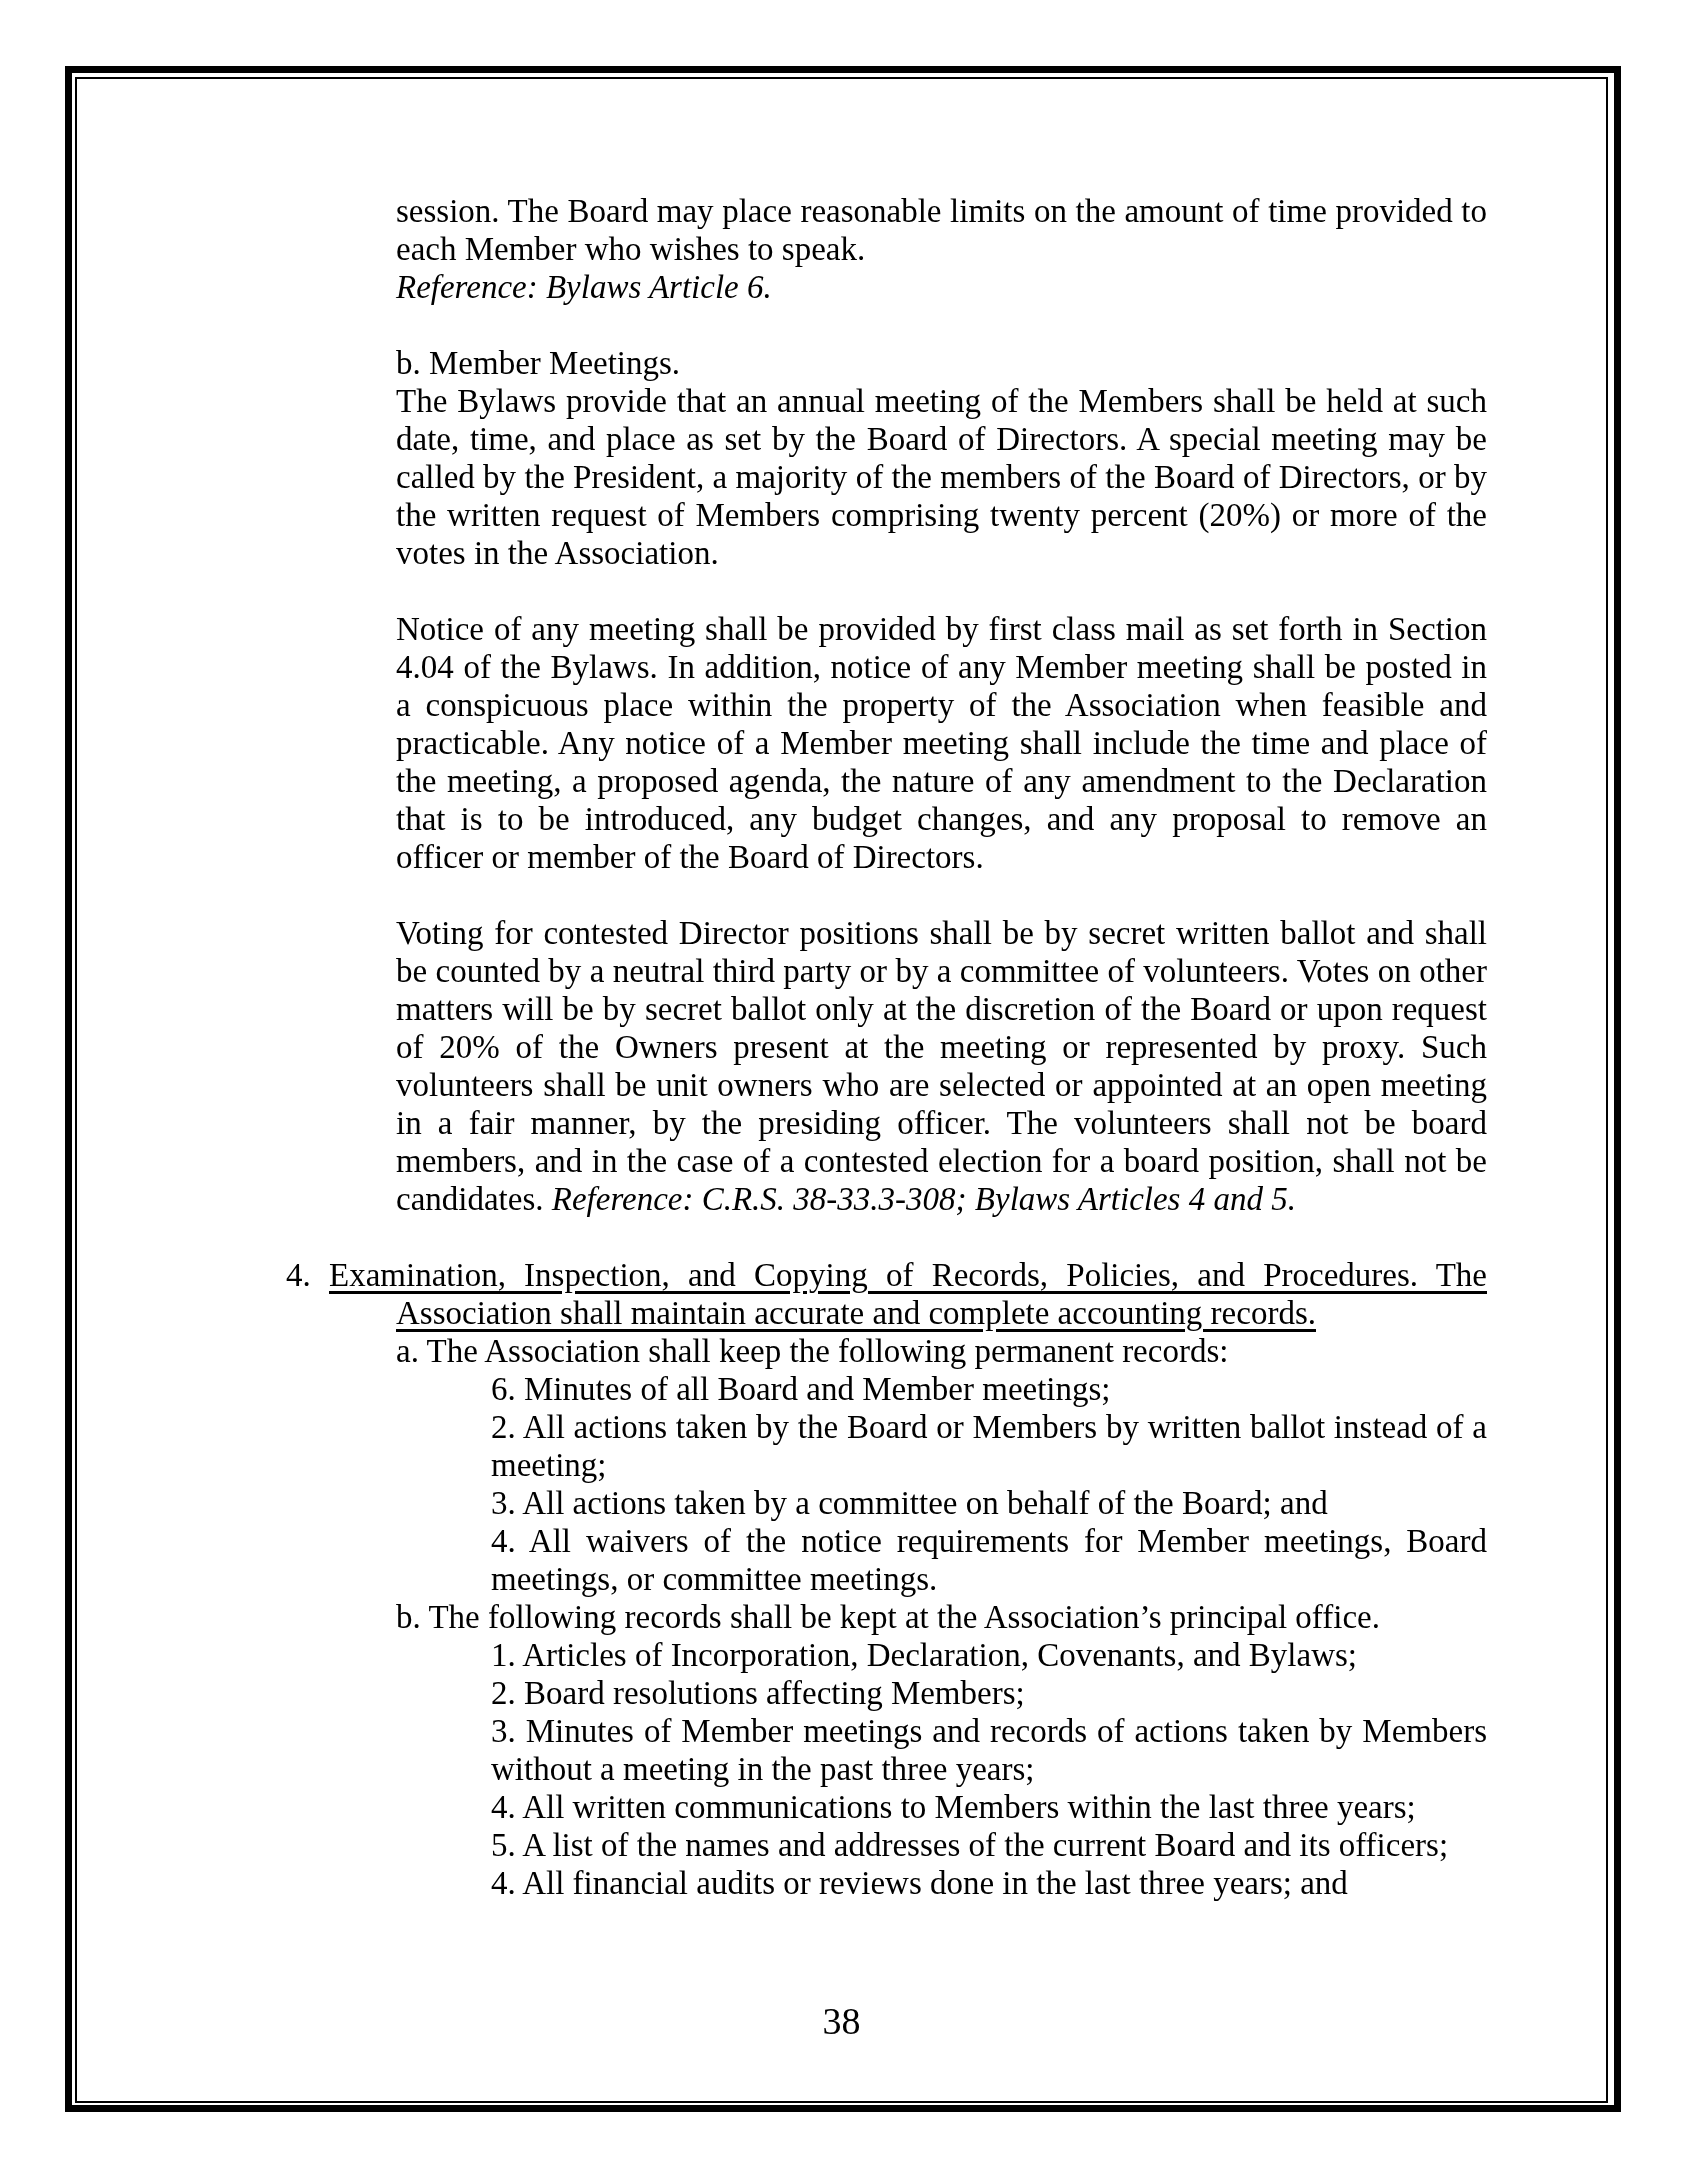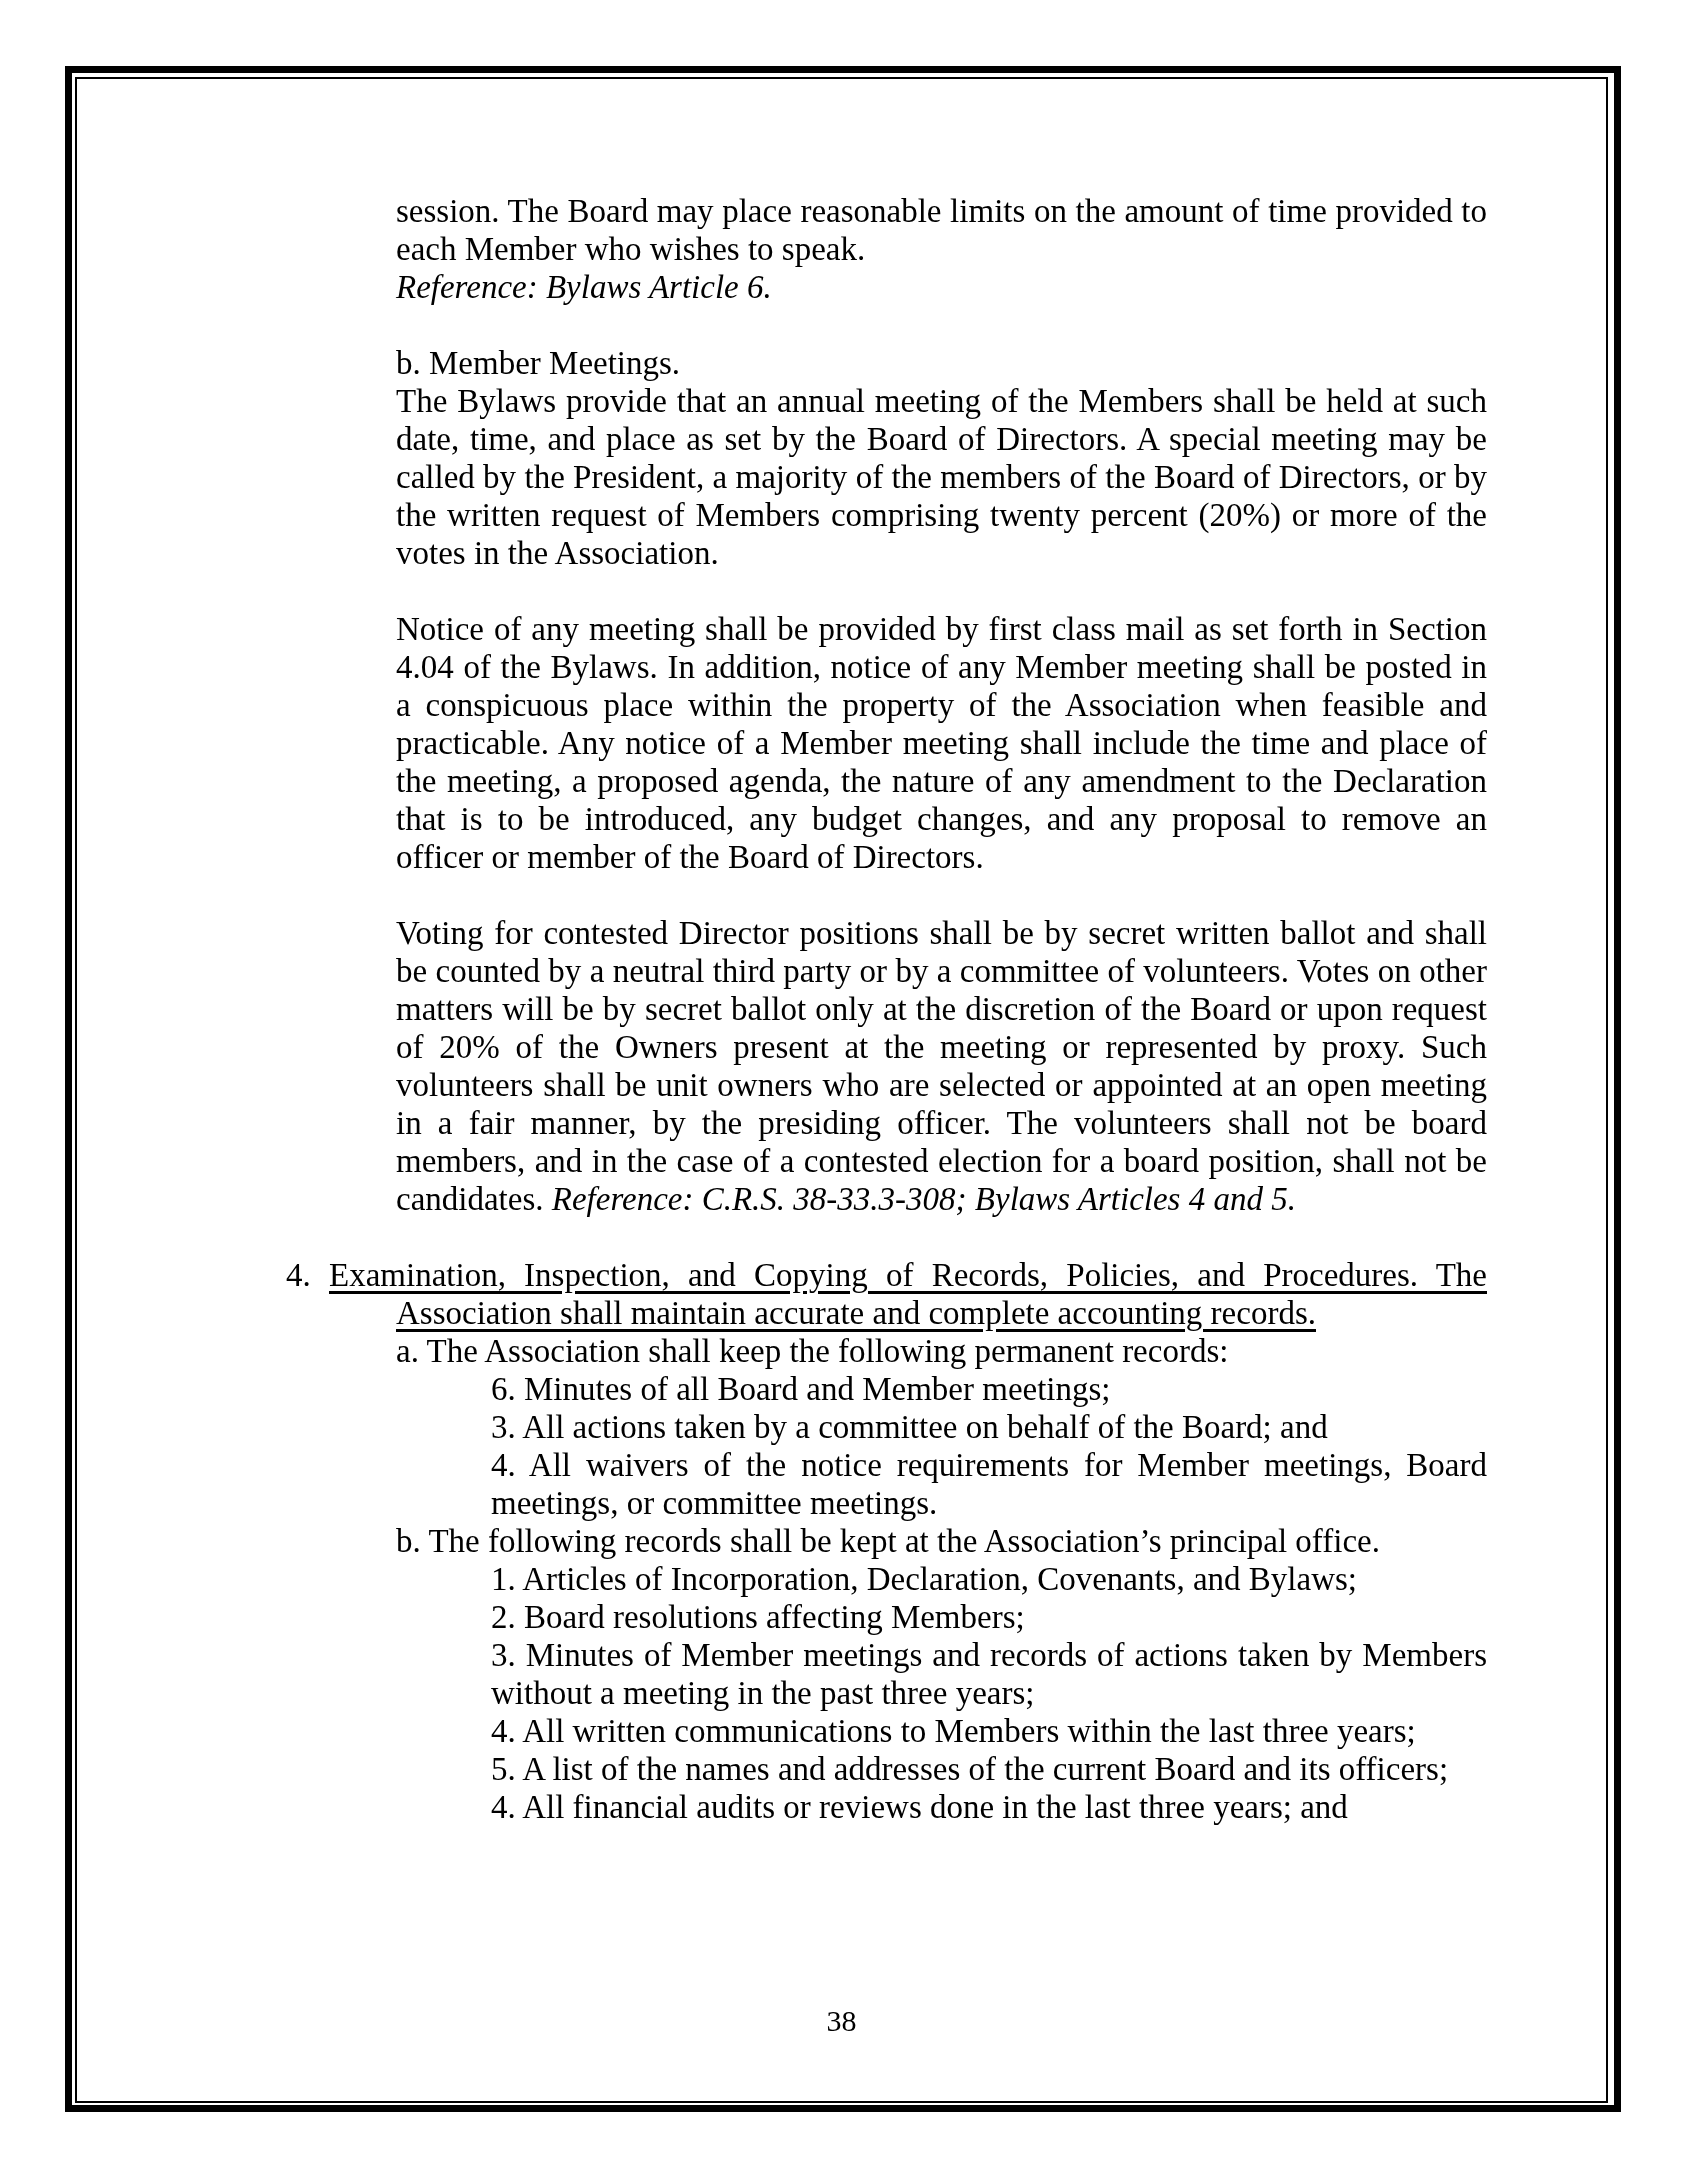--- a/index.html
+++ b/index.html
@@ -39,21 +39,21 @@
   em{font-style:italic;margin-top:40px;}
   u{
     text-decoration:underline;
     text-decoration-thickness:3px;
     text-underline-offset:5px;
   }
   .page-number{
     position:absolute;
     left:0;top:2002px;width:1683px;
     text-align:center;
-    font-size:30px;line-height:38px;
+    font-size:38px;line-height:38px;
   }
 </style>
 </head>
 <body>
 
 <div class="page">
 
   <div class="frame-outer"></div>
   <div class="frame-inner"></div>
 
@@ -65,20 +65,21 @@
 
     <p class="jp gap"><span>Notice of any meeting shall be provided by first class mail as set forth in Section 4.04 of the Bylaws. In addition, notice of any Member meeting shall be posted in a conspicuous place within the property of the Association when feasible and practicable. Any notice of a Member meeting shall include the time and place of the meeting, a proposed agenda, the nature of any amendment to the Declaration that is to be introduced, any budget changes, and any proposal to remove an officer or member of the Board of Directors.</span></p>
 
     <p class="jp gap"><span>Voting for contested Director positions shall be by secret written ballot and shall be counted by a neutral third party or by a committee of volunteers. Votes on other matters will be by secret ballot only at the discretion of the Board or upon request of 20% of the Owners present at the meeting or represented by proxy. Such volunteers shall be unit owners who are selected or appointed at an open meeting in a fair manner, by the presiding officer. The volunteers shall not be board members, and in the case of a contested election for a board position, shall not be candidates.</span> <em>Reference: C.R.S. 38-33.3-308; Bylaws Articles 4 and 5.</em></p>
 
     <p class="jp hang4"><span>4.</span> <u>Examination, Inspection, and Copying of Records, Policies, and Procedures. The Association shall maintain accurate and complete accounting records.</u></p>
 
     <p class="jp"><span>a. The Association shall keep the following permanent records:</span></p>
 
     <p class="jp ind2"><span>6. Minutes of all Board and Member meetings;</span></p>
+    <p class="jp ind2"><span>2. All actions taken by the Board or Members by written ballot instead of a meeting;</span></p>
     <p class="jp ind2"><span>3. All actions taken by a committee on behalf of the Board; and</span></p>
     <p class="jp ind2"><span>4. All waivers of the notice requirements for Member meetings, Board meetings, or committee meetings.</span></p>
 
     <p class="jp"><span>b. The following records shall be kept at the Association’s principal office.</span></p>
 
     <p class="jp ind2"><span>1. Articles of Incorporation, Declaration, Covenants, and Bylaws;</span></p>
     <p class="jp ind2"><span>2. Board resolutions affecting Members;</span></p>
     <p class="jp ind2"><span>3. Minutes of Member meetings and records of actions taken by Members without a meeting in the past three years;</span></p>
     <p class="jp ind2"><span>4. All written communications to Members within the last three years;</span></p>
     <p class="jp ind2"><span>5. A list of the names and addresses of the current Board and its officers;</span></p>

